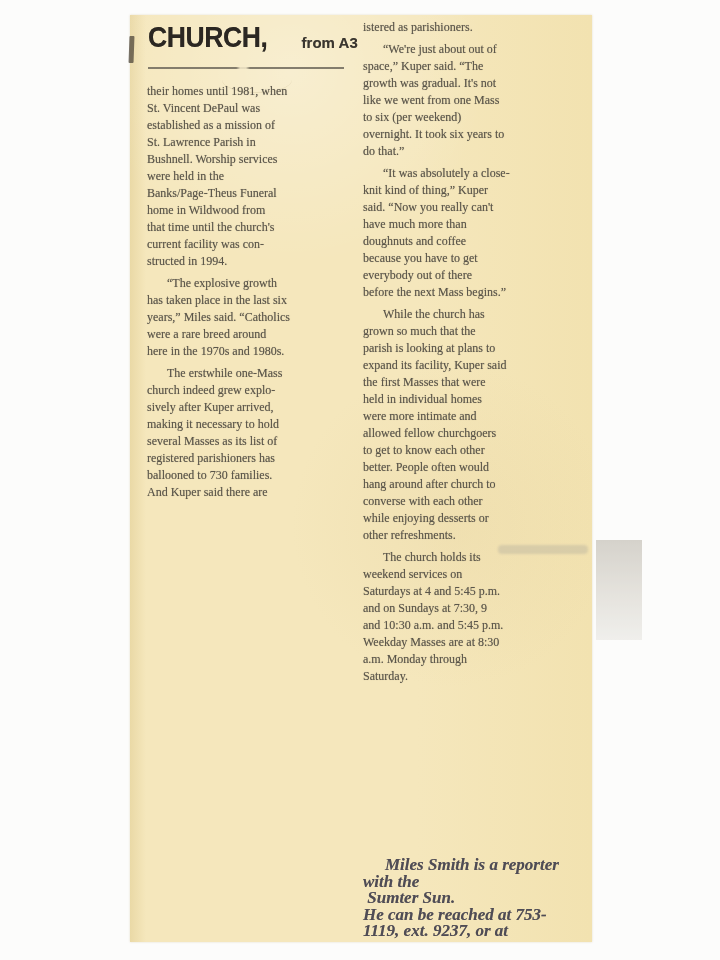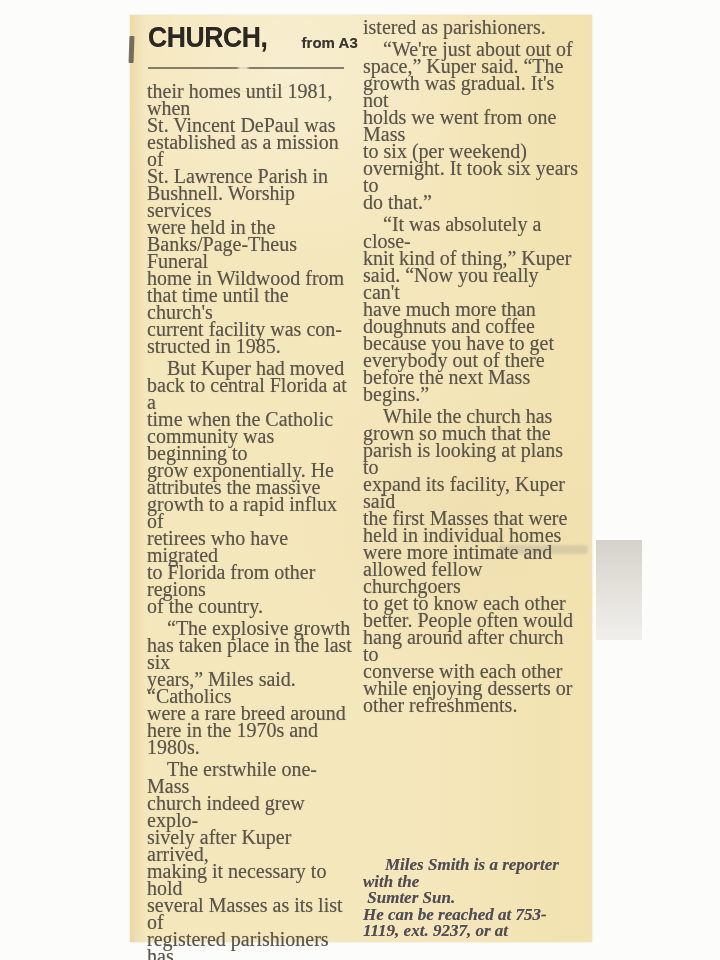--- a/index.html
+++ b/index.html
@@ -58,21 +58,21 @@
     position:absolute; left:18px; top:52px;
     width:196px; height:2px;
     background: linear-gradient(to right,
       var(--rule) 0%, var(--rule) 45%,
       rgba(111,105,92,0.15) 47%, rgba(111,105,92,0.15) 50%,
       var(--rule) 52%, var(--rule) 100%);
     opacity: 0.85;
   }
   .col {
     position: absolute;
-    font-size: 20px;
+    font-size: 12px;
     line-height: 17px;
     color: var(--ink);
     text-shadow: 0 0 0.7px rgba(91,86,74,0.55);
   }
   .col-left  { left:17px;  top:68px; width:206px; }
   .col-right { left:233px; top:4px;  width:216px; }
   .para { white-space: pre-line; margin-bottom: 5px; }
   .para.indent { text-indent: 20px; }
   .reporter-footer {
     position:absolute; left:233px; top:842px; width:216px;
@@ -135,52 +135,42 @@
       <p class="para">their homes until 1981, when
 St. Vincent DePaul was
 established as a mission of
 St. Lawrence Parish in
 Bushnell. Worship services
 were held in the
 Banks/Page-Theus Funeral
 home in Wildwood from
 that time until the church's
 current facility was con-
-structed in 1985.</p>
-      <p class="para indent">But Kuper had moved
-back to central Florida at a
-time when the Catholic
-community was beginning to
-grow exponentially. He
-attributes the massive
-growth to a rapid influx of
-retirees who have migrated
-to Florida from other regions
-of the country.</p>
+structed in 1994.</p>
       <p class="para indent">“The explosive growth
 has taken place in the last six
 years,” Miles said. “Catholics
 were a rare breed around
 here in the 1970s and 1980s.</p>
       <p class="para indent">The erstwhile one-Mass
 church indeed grew explo-
 sively after Kuper arrived,
 making it necessary to hold
 several Masses as its list of
 registered parishioners has
-ballooned to 580 families.
+ballooned to 730 families.
 And Kuper said there are</p>
     </div>
 
     <div class="col col-right">
       <p class="para">istered as parishioners.</p>
       <p class="para indent">“We're just about out of
 space,” Kuper said. “The
 growth was gradual. It's not
-holds we went from one Mass
+like we went from one Mass
 to six (per weekend)
 overnight. It took six years to
 do that.”</p>
       <p class="para indent">“It was absolutely a close-
 knit kind of thing,” Kuper
 said. “Now you really can't
 have much more than
 doughnuts and coffee
 because you have to get
 everybody out of there
@@ -192,20 +182,28 @@
 the first Masses that were
 held in individual homes
 were more intimate and
 allowed fellow churchgoers
 to get to know each other
 better. People often would
 hang around after church to
 converse with each other
 while enjoying desserts or
 other refreshments.</p>
+      <p class="para indent">The church holds its
+weekend services on
+Saturdays at 4 and 5:45 p.m.
+and on Sundays at 7:30, 9
+and 10:30 a.m. and 5:45 p.m.
+Weekday Masses are at 8:30
+a.m. Monday through
+Saturday.</p>
     </div>
 
     <div class="reporter-footer">Miles Smith is a reporter
 with the
  Sumter Sun.
 He can be reached at 753-
 1119, ext. 9237, or at</div>
 
   </div>
 

